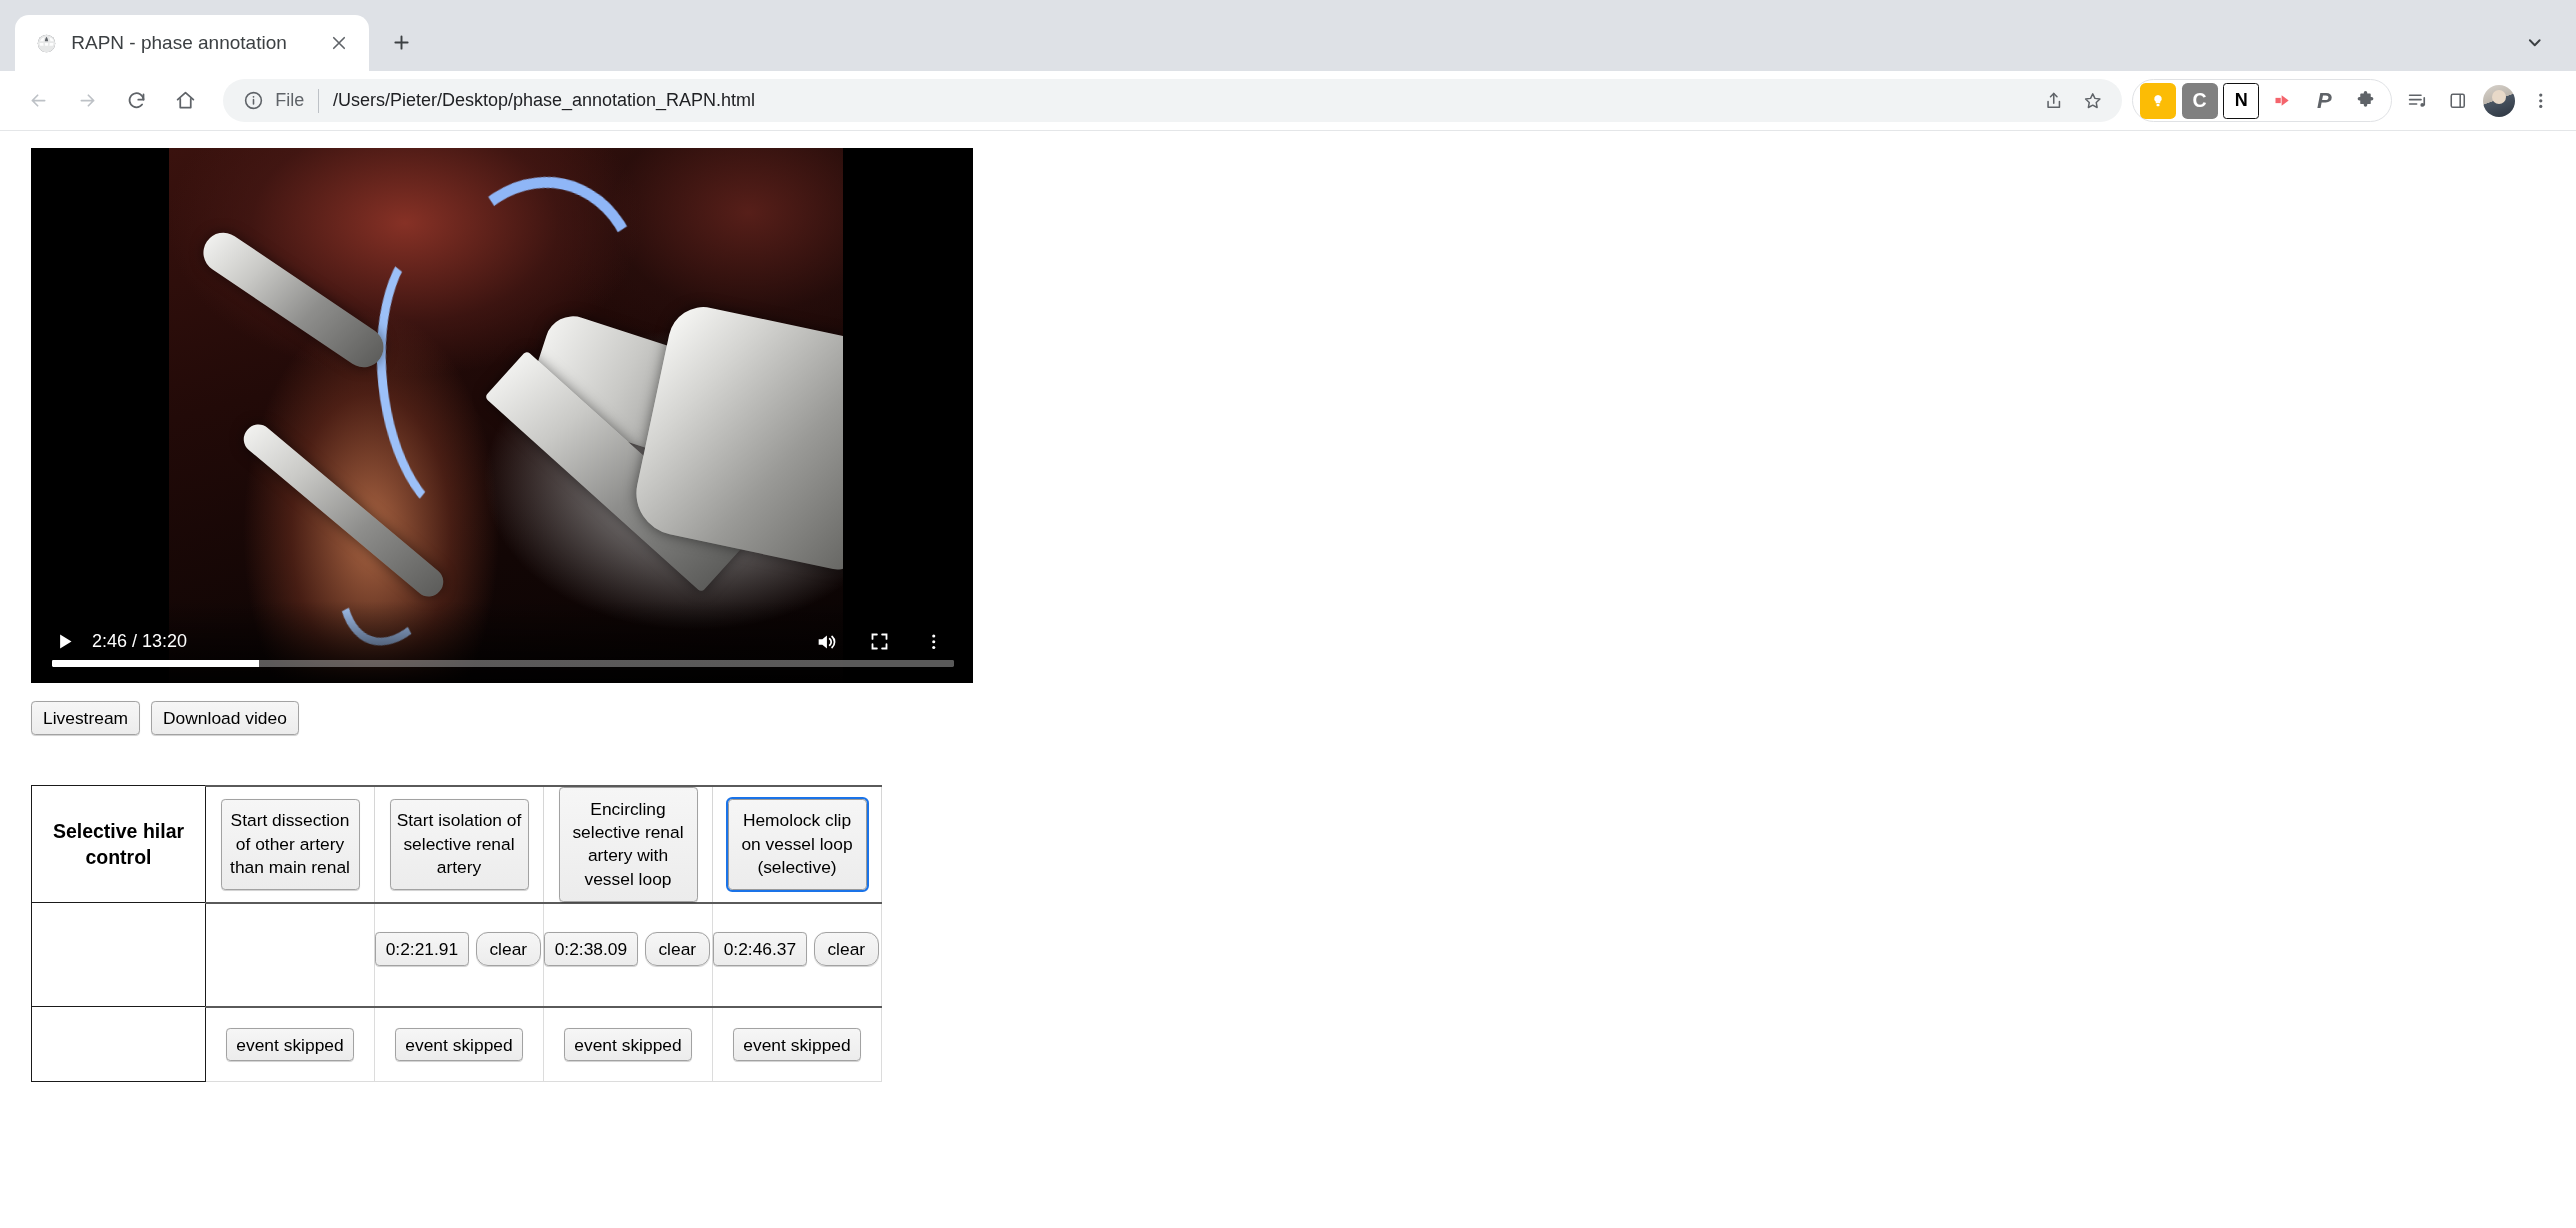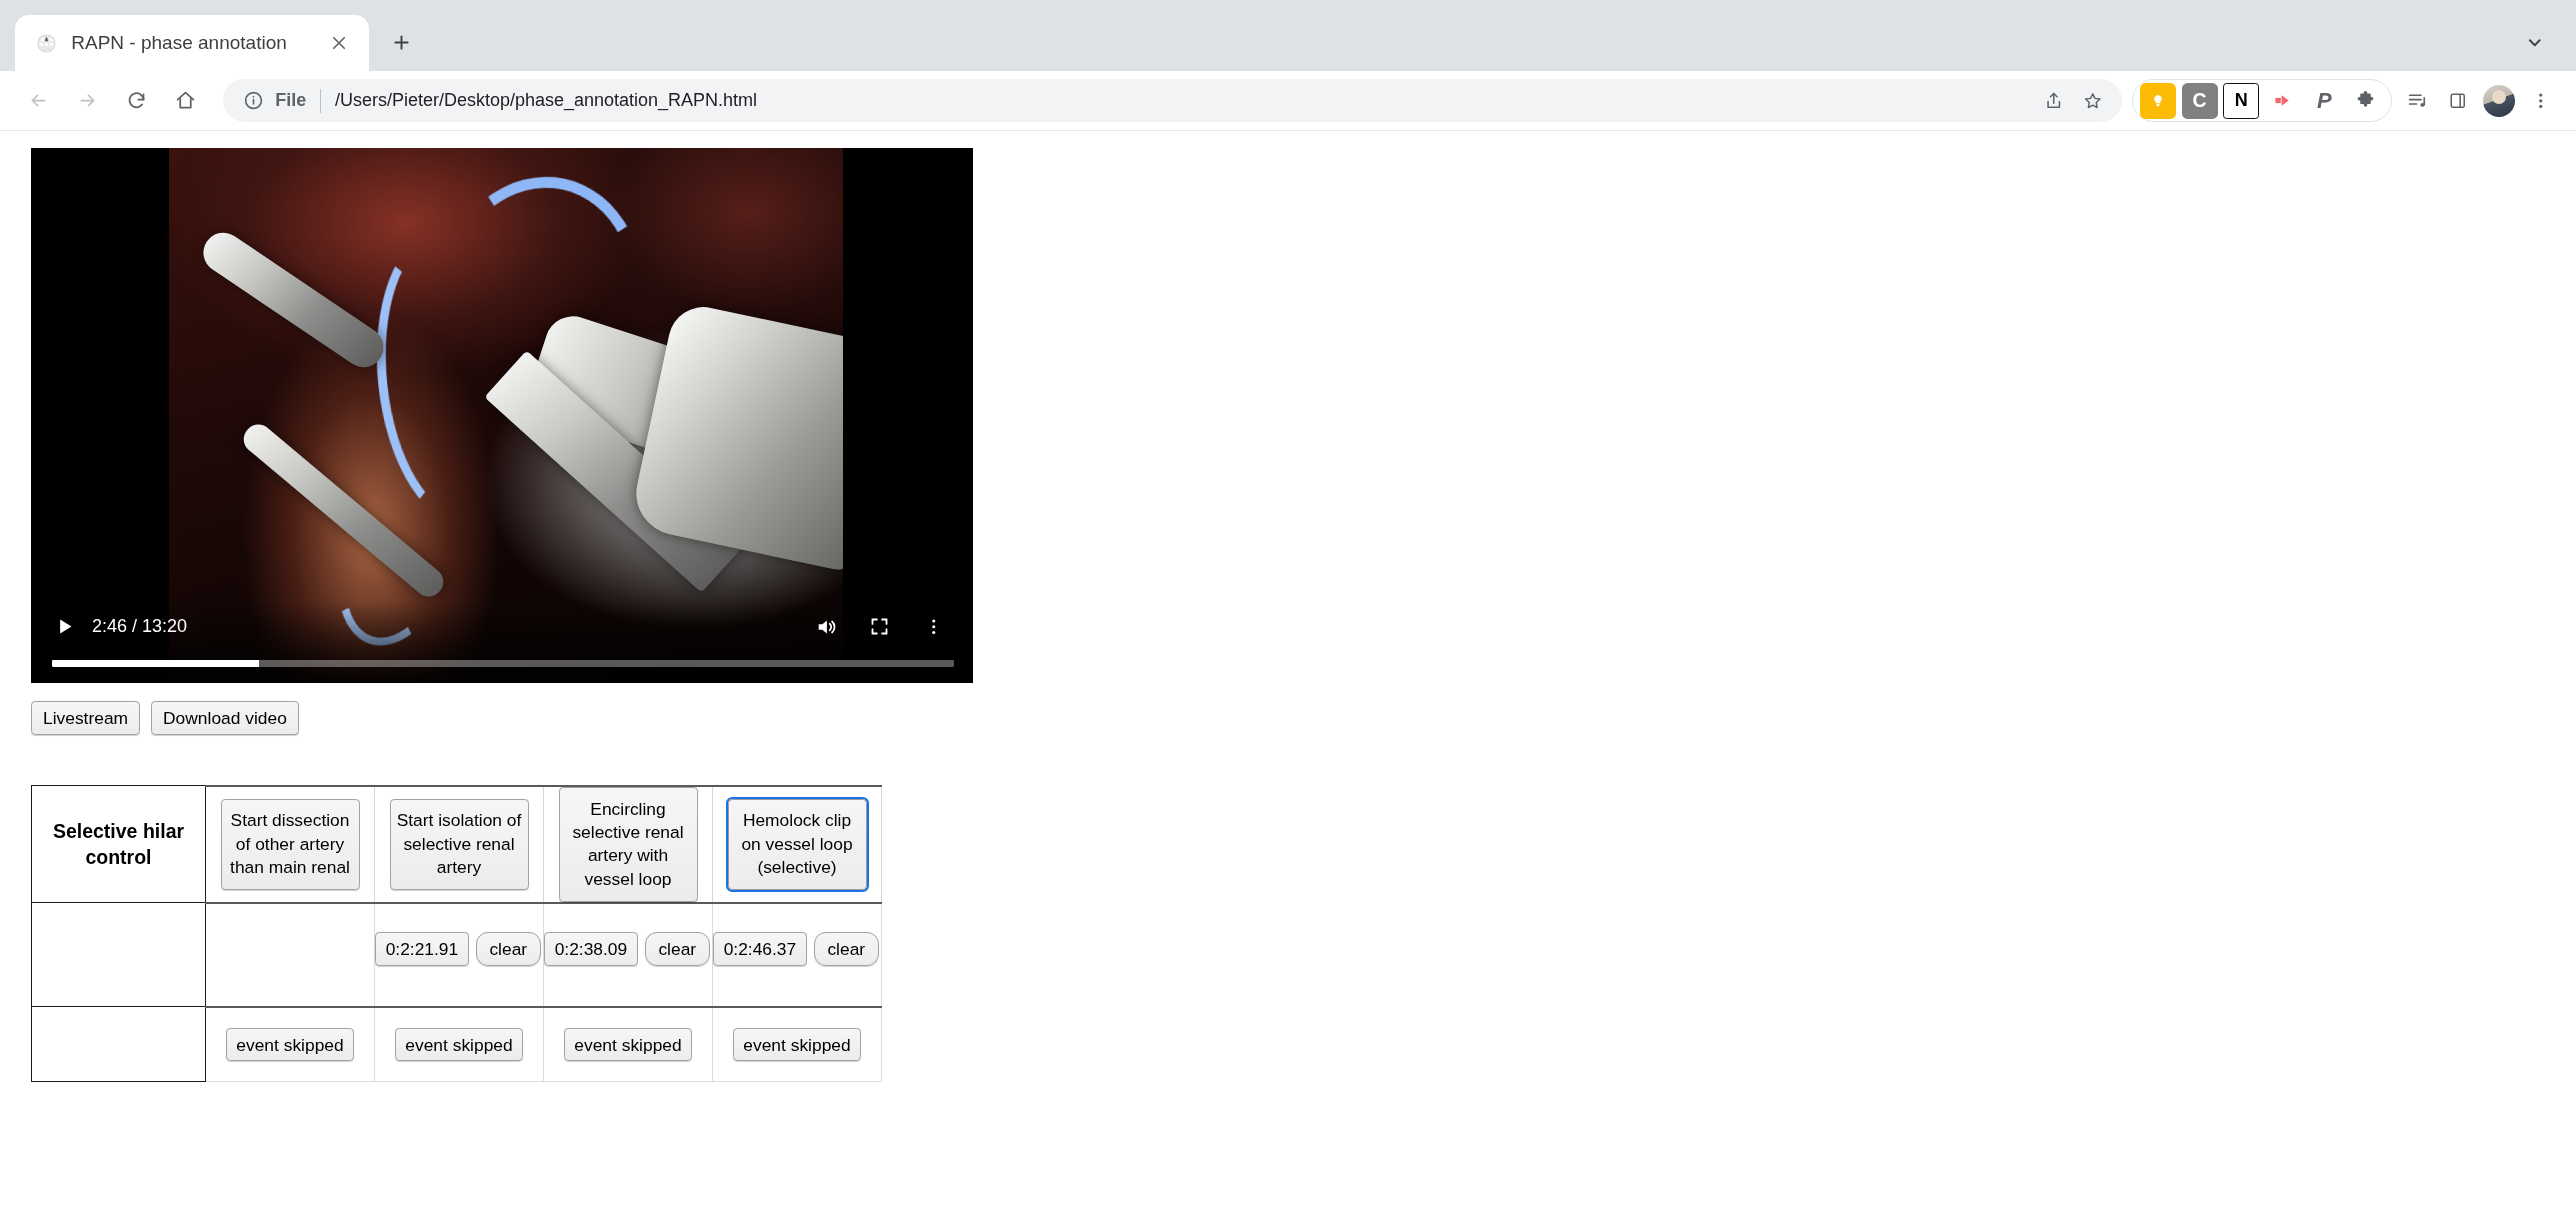--- a/index.html
+++ b/index.html
@@ -93,21 +93,21 @@
     background: #f1f3f4;
     border-radius: 21.6px;
     display: flex;
     align-items: center;
     margin: 0 9.7px 0 12.5px;
     padding: 0 14px 0 18px;
     gap: 0;
     min-width: 0;
   }
   .omni-info { width:25px;height:25px;flex:none;display:flex;align-items:center;justify-content:center;color:#5f6368; }
-  .omni-filelabel { font-size:18px; color:#5f6368; margin-left: 9.7px; white-space:nowrap;font-weight:bold; }
+  .omni-filelabel { font-size:18px; color:#5f6368; margin-left: 9.7px; white-space:nowrap; }
   .omni-divider { width:0.7px; height:24px; background:#bdc1c6; margin: 0 14px; flex:none; }
   .omni-url { font-size:18px; color:#202124; white-space:nowrap; overflow:hidden; text-overflow:ellipsis; flex:1; }
   .omni-right { display:flex; align-items:center; gap:7px; flex:none; }
   .omni-icon { width:32px;height:32px;display:flex;align-items:center;justify-content:center;color:#5f6368;border-radius:50%; }
 
   .ext-group {
     display:flex; align-items:center; gap: 5.6px;
     border: 0.7px solid #e0e2e5;
     border-radius: 24px;
     padding: 2.8px 7px;
@@ -193,21 +193,21 @@
   .loop.l2 { left: 209px; top: 84px; width: 146px; height: 292px; transform: rotate(-6deg);
              border-color: transparent transparent transparent #9cc0f8; border-width: 9.7px; }
   .loop.l3 { left: 174px; top: 292px; width: 118px; height: 209px; transform: rotate(18deg);
              border-color: transparent transparent #a8c8f8 transparent; border-width: 8.4px; }
 
   .video-controls {
     position: absolute;
     left: 0; right: 0; bottom: 0;
     height: 82px;
     background: linear-gradient(to top, rgba(0,0,0,0.92), rgba(0,0,0,0.0));
-    display:flex; flex-direction: column; justify-content: flex-start;
+    display:flex; flex-direction: column; justify-content: center;
   }
   .vc-row {
     height: 52px;
     display:flex; align-items:center;
     padding: 0 18px 0 15.3px;
     gap: 0;
   }
   .vc-play { width:36px;height:36px;display:flex;align-items:center;justify-content:center;flex:none; }
   .vc-time { color:#fff; font-size:18px; margin-left:9.7px; white-space:nowrap; }
   .vc-spacer { flex:1; }

